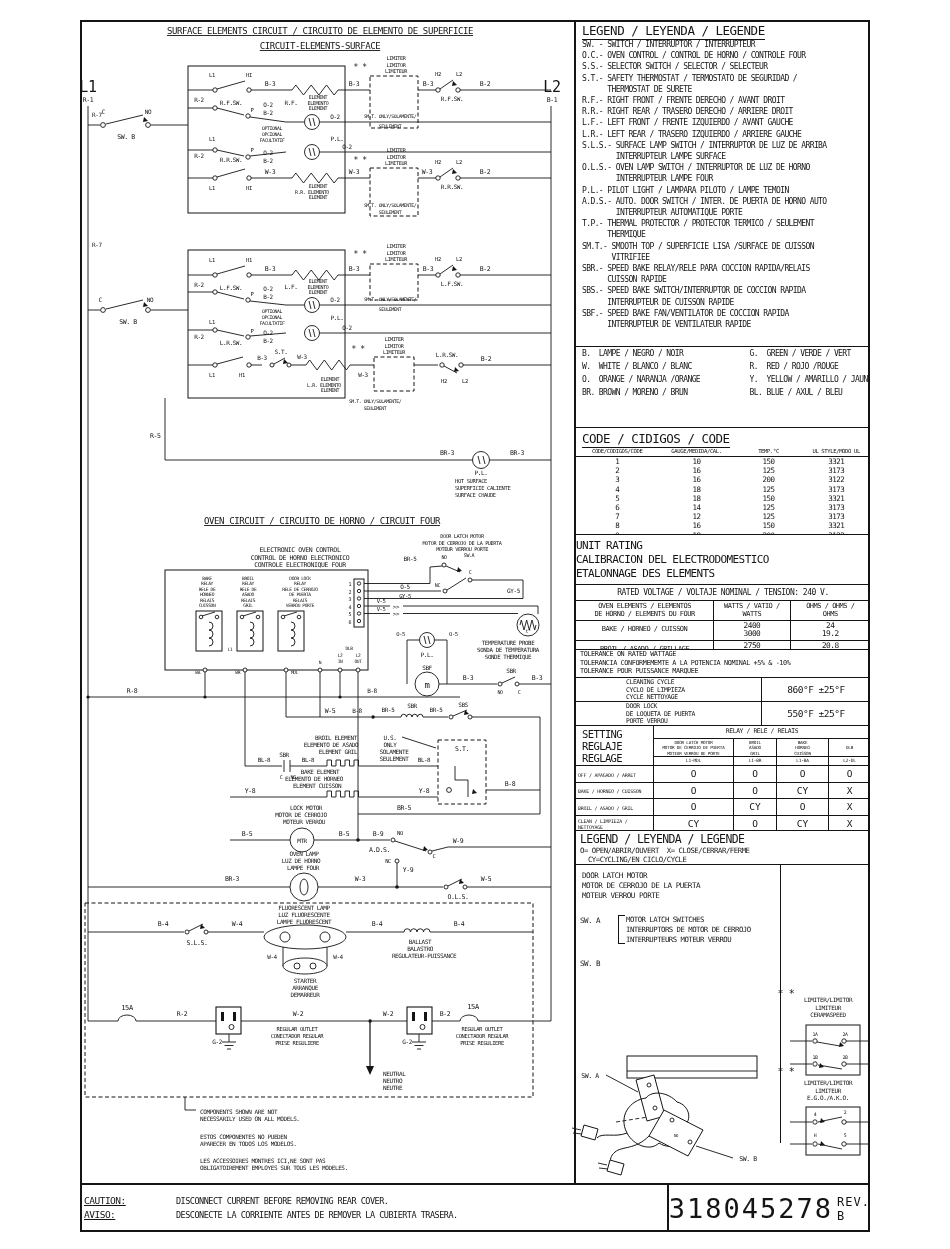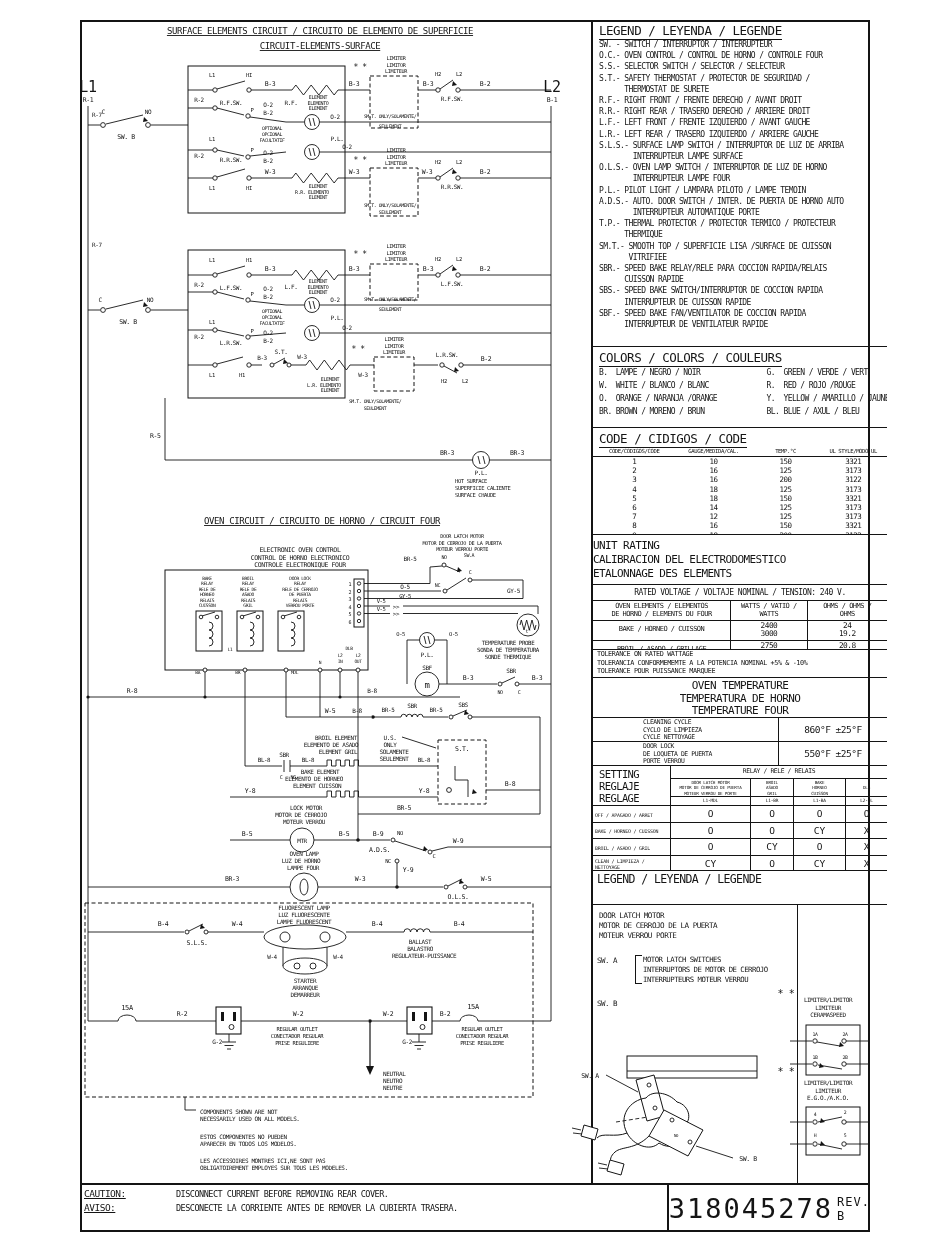--- a/index.html
+++ b/index.html
@@ -1,21 +1,21 @@
 <!DOCTYPE html>
 <html><head>
 <meta charset="utf-8">
 <style>
   html,body{margin:0;padding:0;}
   body{width:950px;height:1249px;position:relative;background:#fff;color:#141414;
        font-family:"DejaVu Sans Mono","Liberation Mono",monospace;-webkit-font-smoothing:none;}
   .frame{position:absolute;left:80px;top:20px;width:790px;height:1212px;border:2px solid #141414;box-sizing:border-box;}
   #schsvg{position:absolute;left:0;top:0;width:950px;height:1249px;pointer-events:none;z-index:6;}
   
-  #rightcol{position:absolute;left:574px;top:20px;width:296px;height:1163px;border-left:2px solid #141414;box-sizing:border-box;z-index:2;margin-left:17px;}
+  #rightcol{position:absolute;left:574px;top:20px;width:296px;height:1163px;border-left:2px solid #141414;box-sizing:border-box;z-index:2;}
   .sec{box-sizing:border-box;border-bottom:1.5px solid #141414;overflow:hidden;}
   .sec.last{border-bottom:none;}
   .sec-title{font-size:12.5px;letter-spacing:-0.5px;padding:3px 0 1px 6px;}
   .sec-title .ul{border-bottom:1px solid #141414;padding-bottom:1px;}
   .legend-line{font-size:8px;line-height:11.2px;white-space:pre;letter-spacing:-0.6px;padding-left:6px;}
   #sec-legend{height:327px;}
   #sec-colors{height:81px;}
   .colors-grid{display:grid;grid-template-columns:57% 43%;}
   .color-cell{font-size:8px;line-height:13px;white-space:pre;letter-spacing:-0.6px;padding-left:6px;}
   #sec-code{height:107px;}
@@ -59,21 +59,21 @@
   .dlm-line{font-size:7.6px;line-height:10px;letter-spacing:-0.5px;padding-left:6px;}
   .dlm-wrap{padding-top:6px;}
   .swrow{display:flex;margin:14px 0 0 4px;}
   .swlbl{font-size:7.5px;width:38px;letter-spacing:-0.5px;padding-top:1px;}
   .swlines{border-left:1px solid #141414;padding-left:7px;position:relative;}
   .swlines:before,.swlines:after{content:"";position:absolute;left:0;width:6px;border-top:1px solid #141414;}
   .swlines:before{top:0;} .swlines:after{bottom:0;}
   .sw-line{font-size:7.3px;line-height:9.8px;letter-spacing:-0.5px;white-space:pre;}
   
   #cautionbar{position:absolute;left:80px;top:1183px;width:790px;height:49px;border-top:2px solid #141414;box-sizing:border-box;display:flex;z-index:2;}
-  .caut-left{width:650px;box-sizing:border-box;padding:3px 0 0 4px;}
+  .caut-left{width:650px;box-sizing:border-box;padding:10px 0 0 4px;}
   .caut-row{display:flex;height:14px;}
   .caut-lbl{width:92px;font-size:9.5px;letter-spacing:-0.5px;text-decoration:underline;}
   .caut-txt{font-size:8.5px;letter-spacing:-0.5px;padding-top:1px;}
   .caut-right{flex:1;border-left:2px solid #141414;display:flex;align-items:center;justify-content:center;gap:4px;}
   .part-num{font-size:27px;letter-spacing:2px;}
   .part-rev{font-size:12px;letter-spacing:1px;}
 </style>
 </head>
 <body>
 
@@ -723,47 +723,46 @@
     <line x1="846" y1="1144" x2="868" y2="1144" stroke="#141414" stroke-width="0.9"></line>
   </svg>
 
 <div id="rightcol">
   <div class="sec" id="sec-legend">
     <div class="sec-title"><span class="ul">LEGEND / LEYENDA / LEGENDE</span></div>
     <div id="legend-items">
         <div class="legend-line">SW. - SWITCH / INTERRUPTOR / INTERRUPTEUR</div>
         <div class="legend-line">O.C.- OVEN CONTROL / CONTROL DE HORNO / CONTROLE FOUR</div>
         <div class="legend-line">S.S.- SELECTOR SWITCH / SELECTOR / SELECTEUR</div>
-        <div class="legend-line">S.T.- SAFETY THERMOSTAT / PROTECTOR DE SEGURIDAD /</div>
+        <div class="legend-line">S.T.- SAFETY THERMOSTAT / TERMOSTATO DE SEGURIDAD /</div>
         <div class="legend-line">      THERMOSTAT DE SURETE</div>
         <div class="legend-line">R.F.- RIGHT FRONT / FRENTE DERECHO / AVANT DROIT</div>
         <div class="legend-line">R.R.- RIGHT REAR / TRASERO DERECHO / ARRIERE DROIT</div>
         <div class="legend-line">L.F.- LEFT FRONT / FRENTE IZQUIERDO / AVANT GAUCHE</div>
         <div class="legend-line">L.R.- LEFT REAR / TRASERO IZQUIERDO / ARRIERE GAUCHE</div>
         <div class="legend-line">S.L.S.- SURFACE LAMP SWITCH / INTERRUPTOR DE LUZ DE ARRIBA</div>
         <div class="legend-line">        INTERRUPTEUR LAMPE SURFACE</div>
         <div class="legend-line">O.L.S.- OVEN LAMP SWITCH / INTERRUPTOR DE LUZ DE HORNO</div>
         <div class="legend-line">        INTERRUPTEUR LAMPE FOUR</div>
         <div class="legend-line">P.L.- PILOT LIGHT / LAMPARA PILOTO / LAMPE TEMOIN</div>
         <div class="legend-line">A.D.S.- AUTO. DOOR SWITCH / INTER. DE PUERTA DE HORNO AUTO</div>
         <div class="legend-line">        INTERRUPTEUR AUTOMATIQUE PORTE</div>
-        <div class="legend-line">T.P.- THERMAL PROTECTOR / PROTECTOR TERMICO / PROTECTEUR</div>
+        <div class="legend-line">T.P.- THERMAL PROTECTOR / PROTECTOR TERMICO / SEULEMENT</div>
         <div class="legend-line">      THERMIQUE</div>
         <div class="legend-line">SM.T.- SMOOTH TOP / SUPERFICIE LISA /SURFACE DE CUISSON</div>
         <div class="legend-line">       VITRIFIEE</div>
         <div class="legend-line">SBR.- SPEED BAKE RELAY/RELE PARA COCCION RAPIDA/RELAIS</div>
         <div class="legend-line">      CUISSON RAPIDE</div>
         <div class="legend-line">SBS.- SPEED BAKE SWITCH/INTERRUPTOR DE COCCION RAPIDA</div>
         <div class="legend-line">      INTERRUPTEUR DE CUISSON RAPIDE</div>
         <div class="legend-line">SBF.- SPEED BAKE FAN/VENTILATOR DE COCCION RAPIDA</div>
         <div class="legend-line">      INTERRUPTEUR DE VENTILATEUR RAPIDE</div>
       </div>
   </div>
   <div class="sec" id="sec-colors">
-    <div class="sec-title"><span class="ul">COLORS / COLORS / COULEURS</span></div>
     <div class="colors-grid" id="colors-grid">
         <div class="color-cell">B.  LAMPE / NEGRO / NOIR</div>
         <div class="color-cell">G.  GREEN / VERDE / VERT</div>
         <div class="color-cell">W.  WHITE / BLANCO / BLANC</div>
         <div class="color-cell">R.  RED / ROJO /ROUGE</div>
         <div class="color-cell">O.  ORANGE / NARANJA /ORANGE</div>
         <div class="color-cell">Y.  YELLOW / AMARILLO / JAUNE</div>
         <div class="color-cell">BR. BROWN / MORENO / BRUN</div>
         <div class="color-cell">BL. BLUE / AXUL / BLEU</div>
       </div>
@@ -853,25 +852,20 @@
         <div class="eg-cell eg-val noR noB">
           <div>20.8</div>
         </div>
       </div>
   </div>
   <div class="sec" id="sec-tol">
       <div class="tol-line">TOLERANCE ON RATED WATTAGE</div>
       <div class="tol-line">TOLERANCIA CONFORMEMEMTE A LA POTENCIA NOMINAL +5% &amp; -10%</div>
       <div class="tol-line">TOLERANCE POUR PUISSANCE MARQUEE</div>
     </div>
-  <div class="sec" id="sec-oventemp">
-      <div class="ovt-line">OVEN TEMPERATURE</div>
-      <div class="ovt-line">TEMPERATURA DE HORNO</div>
-      <div class="ovt-line">TEMPERATURE FOUR</div>
-    </div>
   <div id="temp-rows">
       <div class="temp-row">
         <div class="temp-lbl">
           <div>CLEANING CYCLE</div>
           <div>CYCLO DE LIMPIEZA</div>
           <div>CYCLE NETTOYAGE</div>
         </div>
         <div class="temp-val">860°F ±25°F</div>
       </div>
       <div class="temp-row">
@@ -930,20 +924,24 @@
         <div class="sc set-v bT" style="grid-area: 6 / 5;">X</div>
         <div class="sc set-rl bT bR" style="grid-area: 7 / 1;">CLEAN / LIMPIEZA / NETTOYAGE</div>
         <div class="sc set-v bT bR" style="grid-area: 7 / 2;">CY</div>
         <div class="sc set-v bT bR" style="grid-area: 7 / 3;">O</div>
         <div class="sc set-v bT bR" style="grid-area: 7 / 4;">CY</div>
         <div class="sc set-v bT" style="grid-area: 7 / 5;">X</div>
       </div>
   </div>
   <div class="sec" id="sec-setlegend">
     <div class="sl-title">LEGEND / LEYENDA / LEGENDE</div>
+    <div id="setlegend-lines">
+        <div class="sl-line">O= OPEN/ABRIR/OUVERT  X= CLOSE/CERRAR/FERME</div>
+        <div class="sl-line">  CY=CYCLING/EN CICLO/CYCLE</div>
+      </div>
   </div>
   <div class="sec last" id="sec-lower">
     <div class="lower-left">
       <div class="dlm-wrap" id="dlm-header">
           <div class="dlm-line">DOOR LATCH MOTOR</div>
           <div class="dlm-line">MOTOR DE CERROJO DE LA PUERTA</div>
           <div class="dlm-line">MOTEUR VERROU PORTE</div>
         </div>
       <div id="sw-blocks">
           <div class="swrow">

